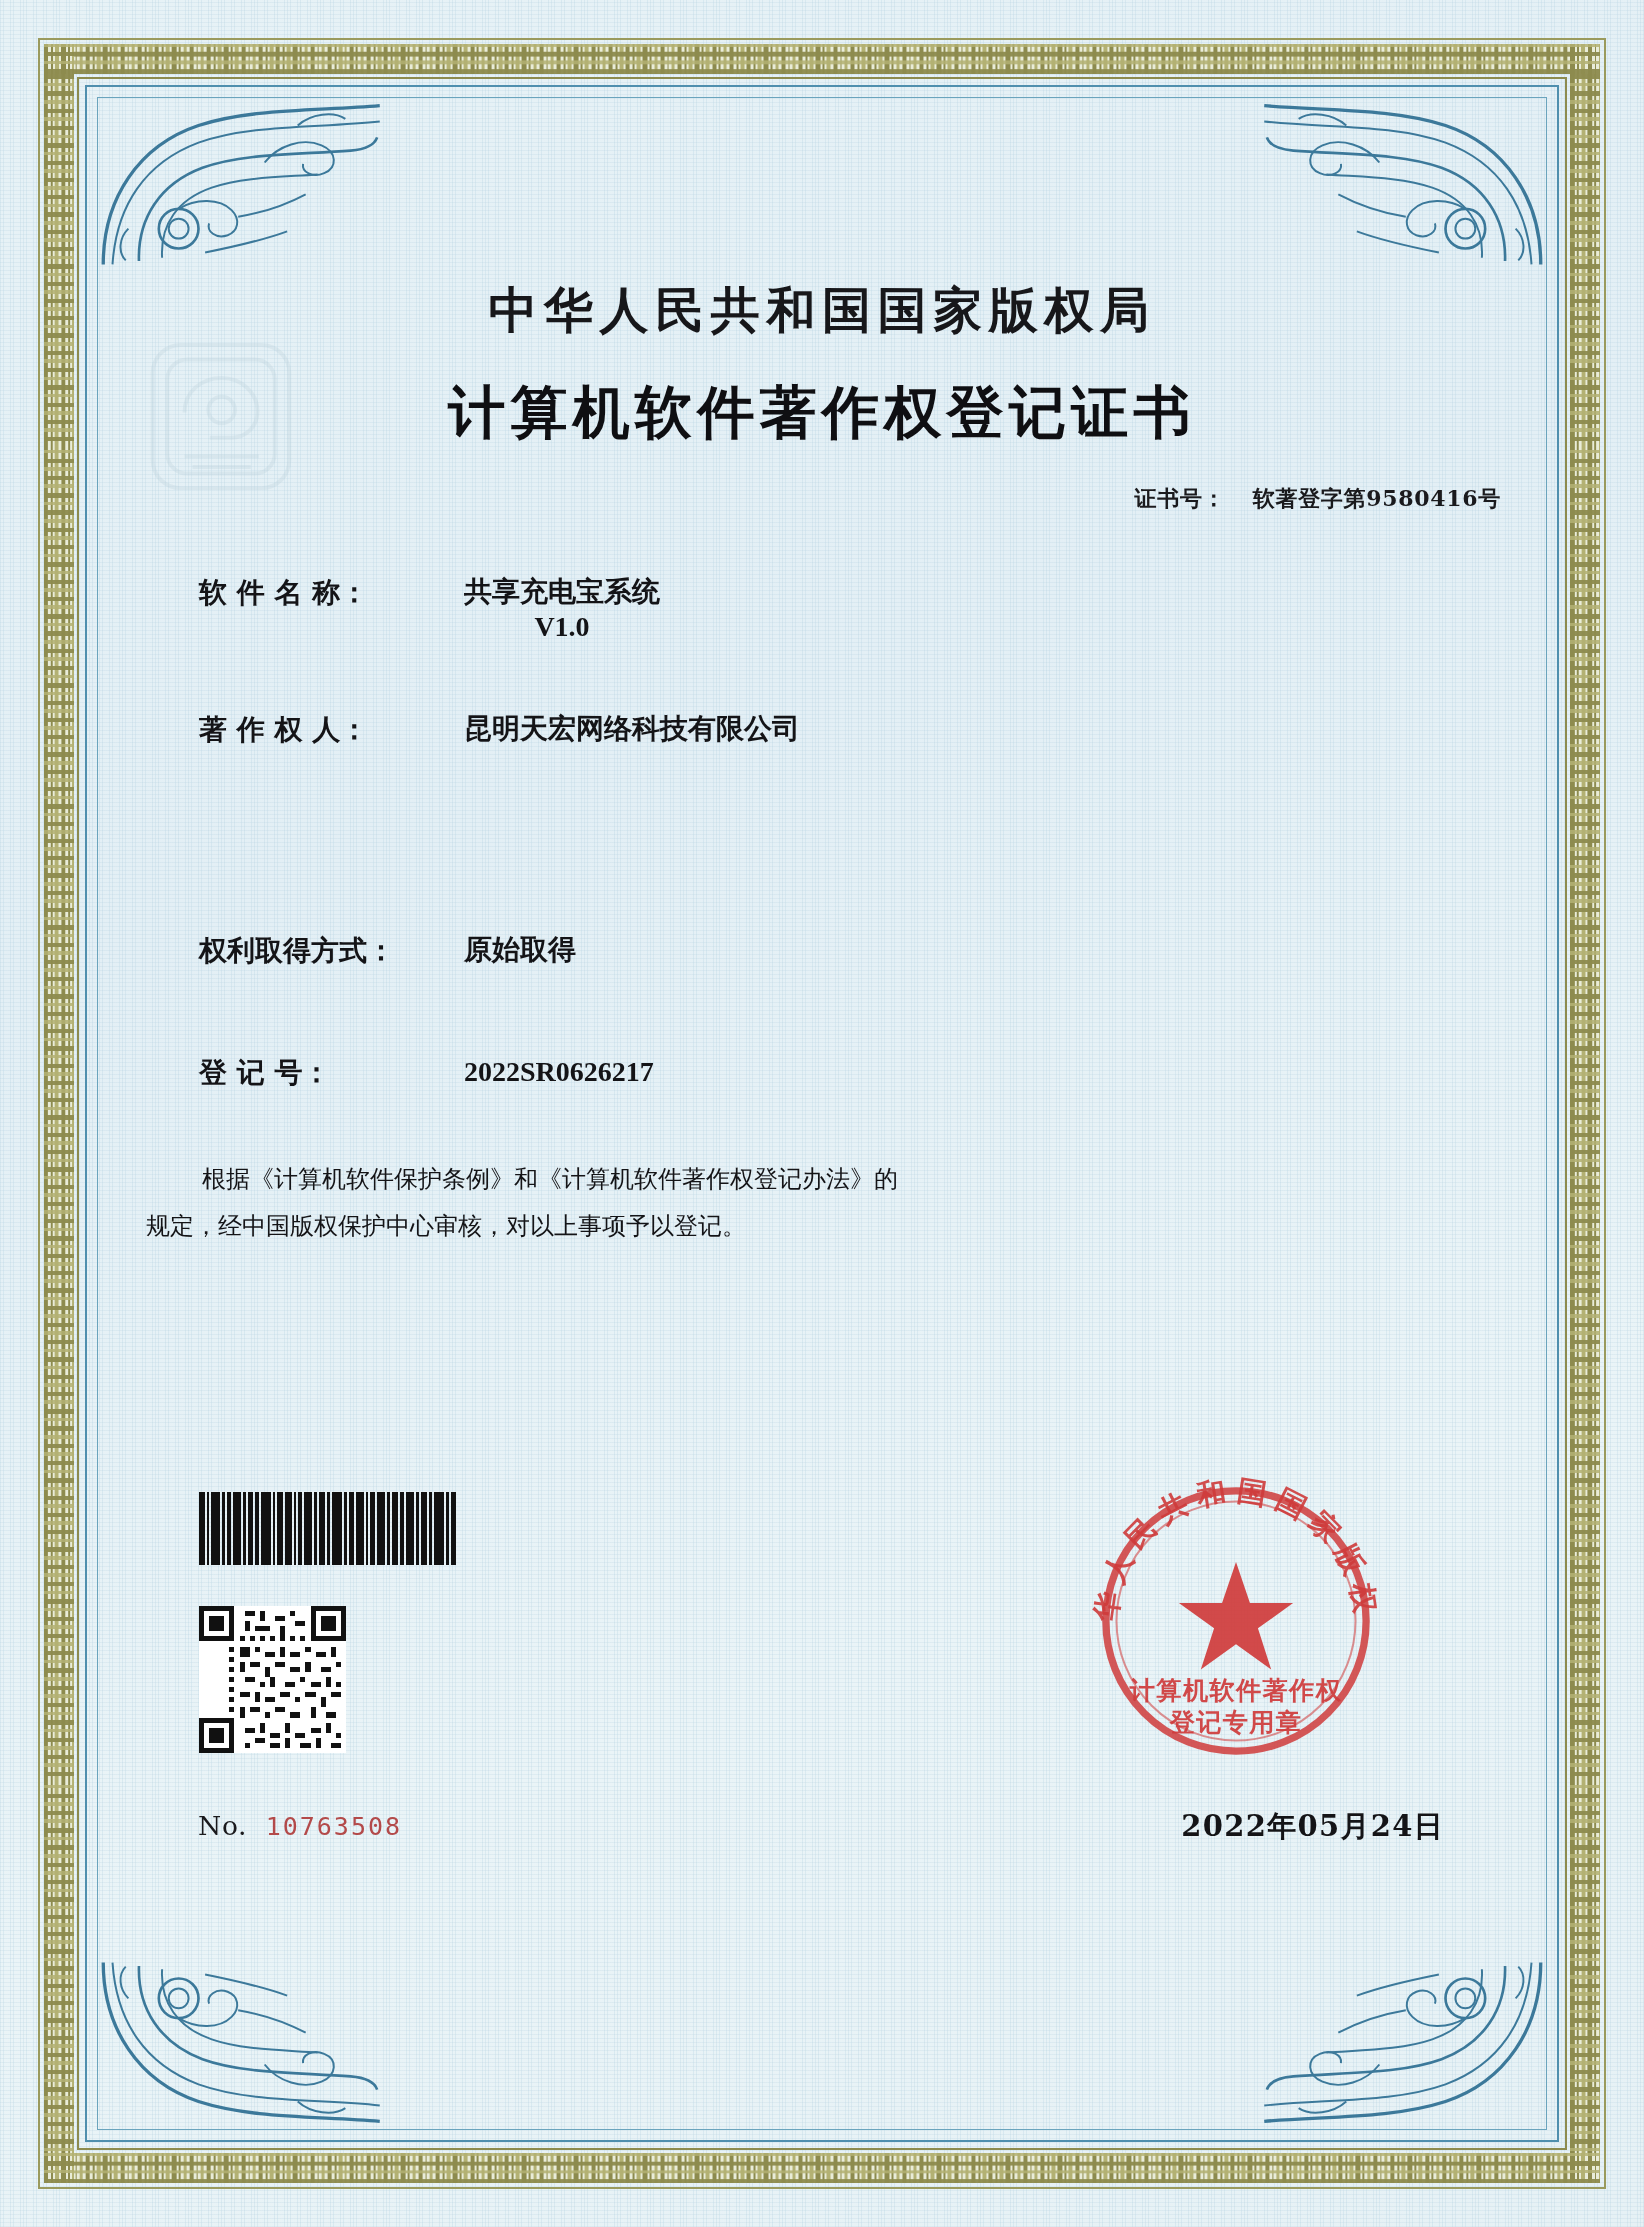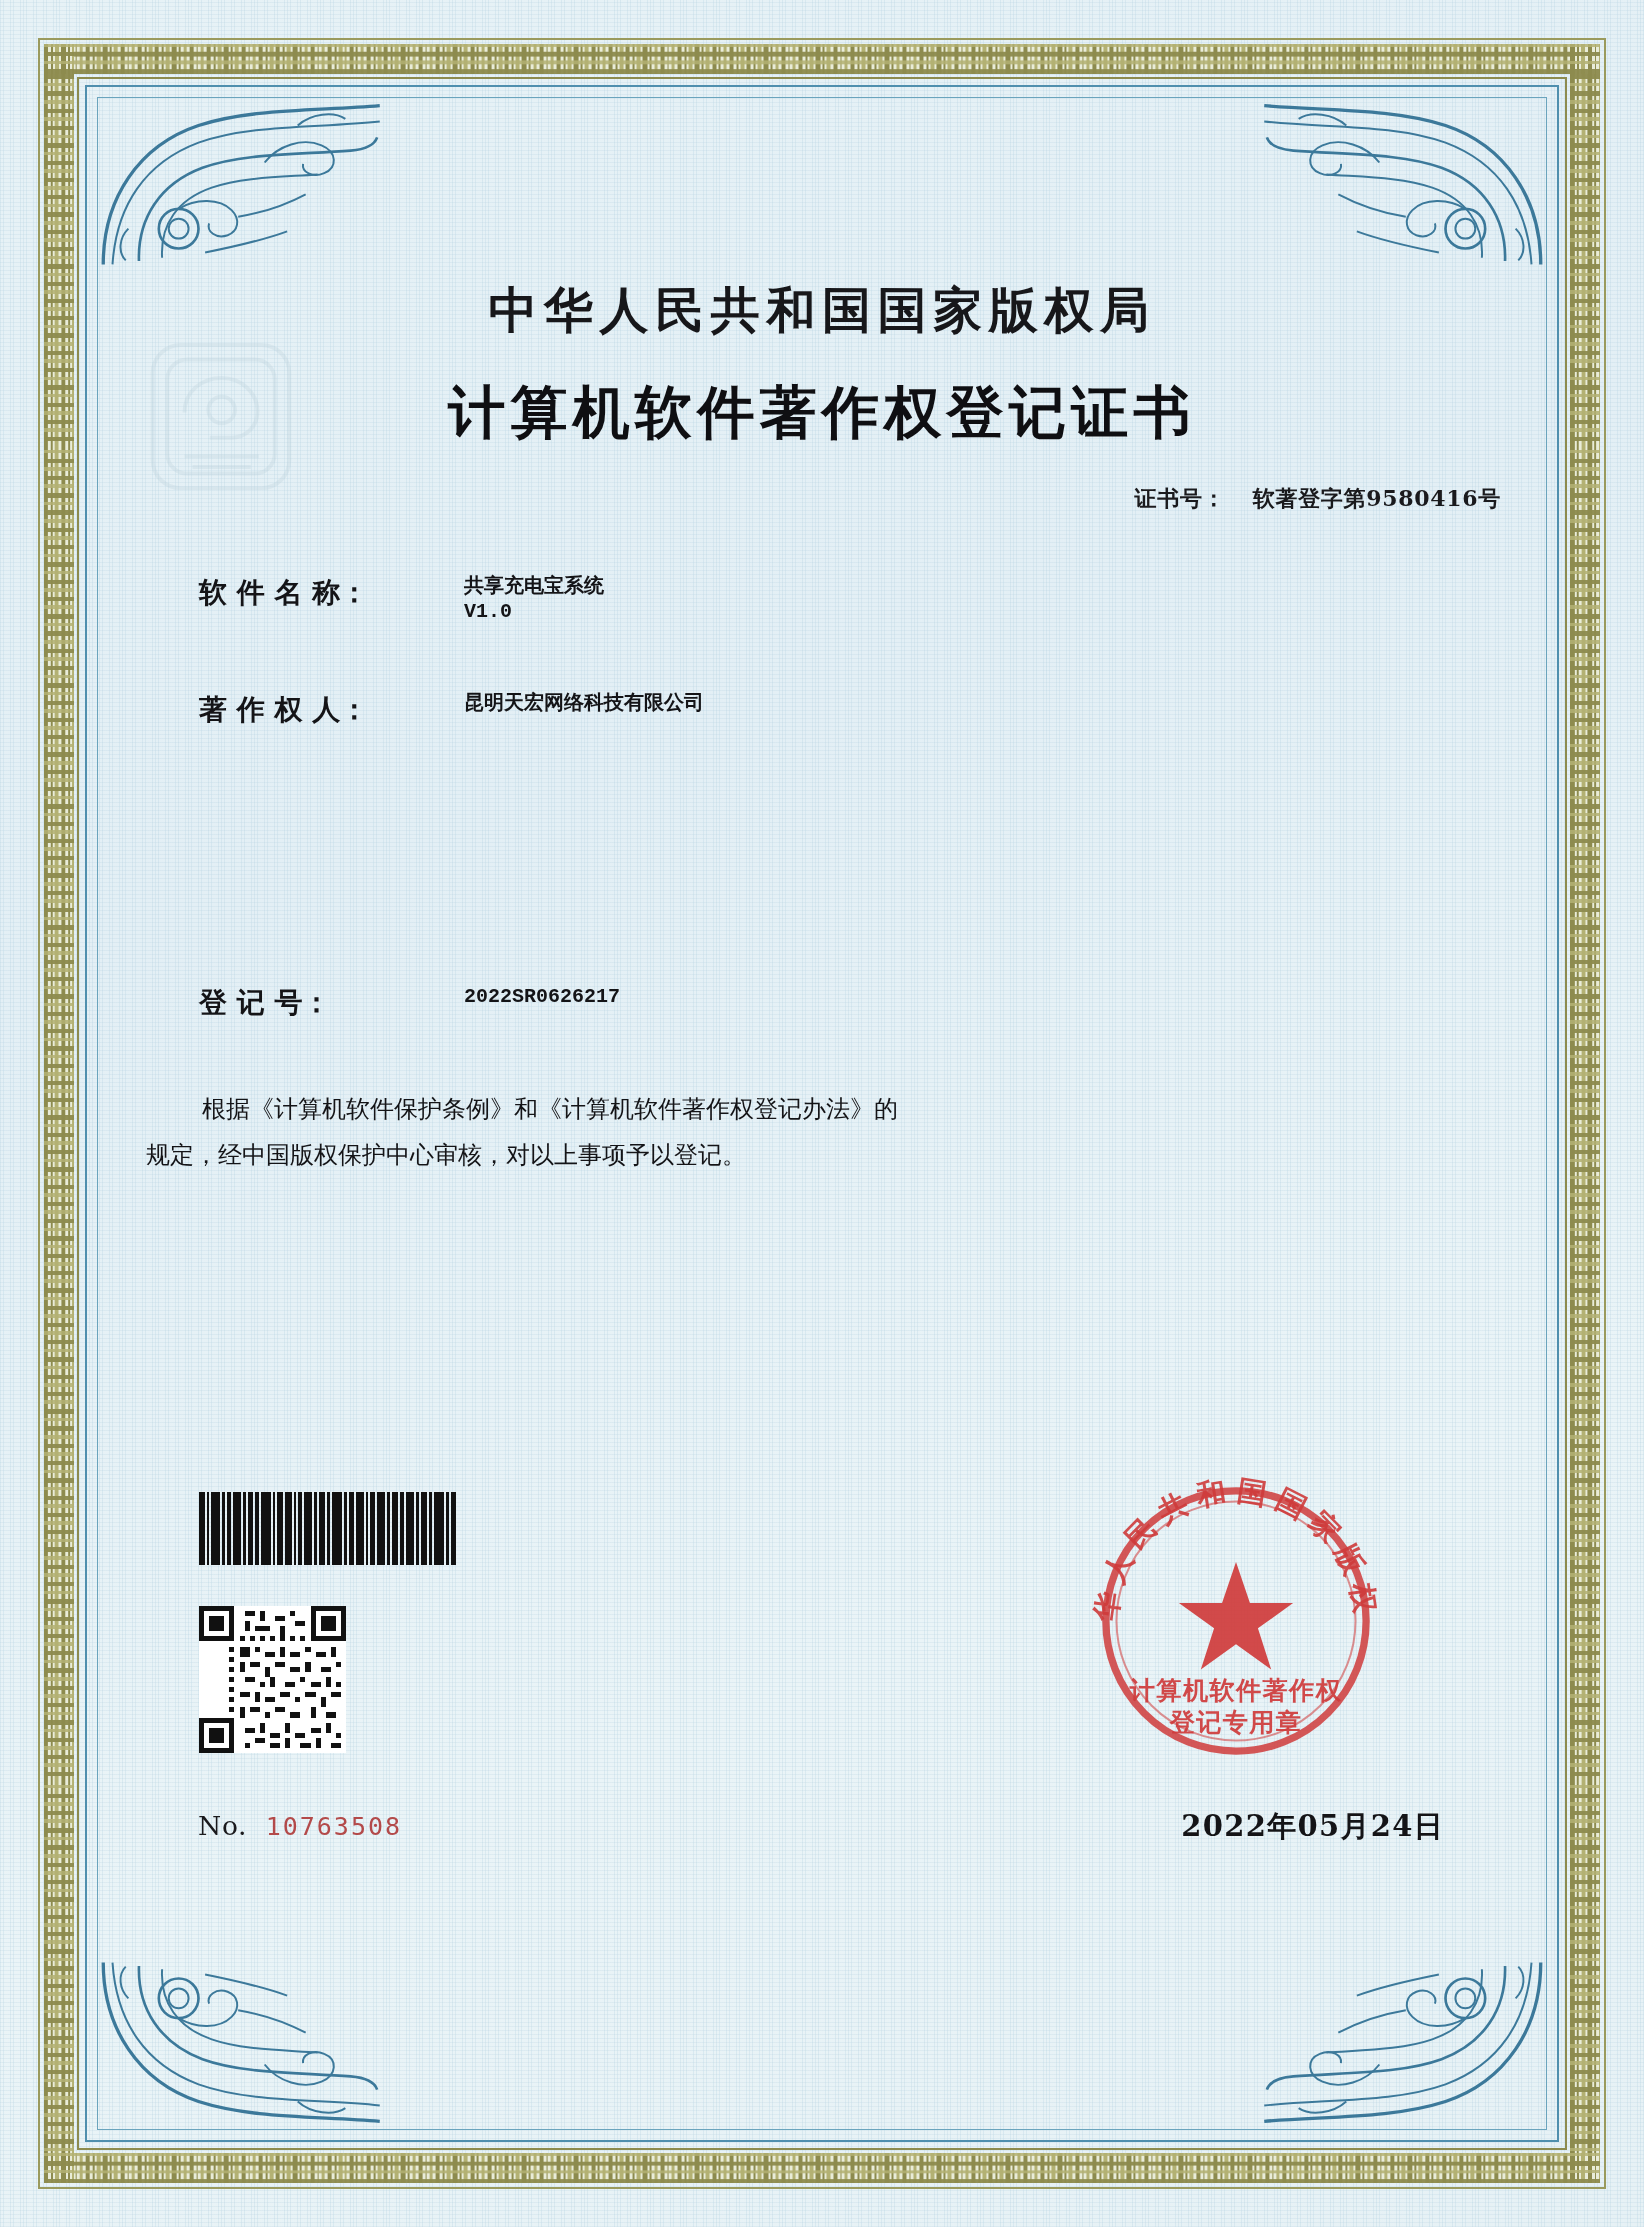--- a/index.html
+++ b/index.html
@@ -165,26 +165,27 @@
   .field-label {
     width: 265px;
     flex: 0 0 265px;
     font-family: "DejaVu Serif", "Liberation Serif", serif;
     font-weight: bold;
     font-size: 28px;
     color: #141417;
     white-space: nowrap;
   }
   .field-value {
-    font-family: Liberation Mono, monospace;
+    font-family: Liberation Serif, serif;
     font-weight: bold;
-    font-size: 20px;
+    font-size: 28px;
     color: #141417;
     line-height: 1.28;
     white-space: pre-line;
+    text-align: center;
   }
   .row-gap-lg { height: 54px; }
   .row-gap-xl { height: 99px; }
   .row-gap-md { height: 36px; }
 
   .statement {
     margin-top: 64px;
     padding-left: 20px;
     padding-right: 13.3px;
     font-family: "DejaVu Serif", "Liberation Serif", serif;
@@ -368,20 +369,24 @@
       </div>
 
       <div class="row-gap-xl"></div>
 
 
       <div class="row-gap-md"></div>
 
 
       <div class="row-gap-md"></div>
 
+      <div class="field-row">
+        <div class="field-label">权利取得方式：</div>
+        <div class="field-value">原始取得</div>
+      </div>
 
       <div class="row-gap-md"></div>
 
 
       <div class="row-gap-md"></div>
 
       <div class="field-row">
         <div class="field-label">登  记  号：</div>
         <div class="field-value">2022SR0626217</div>
       </div>

